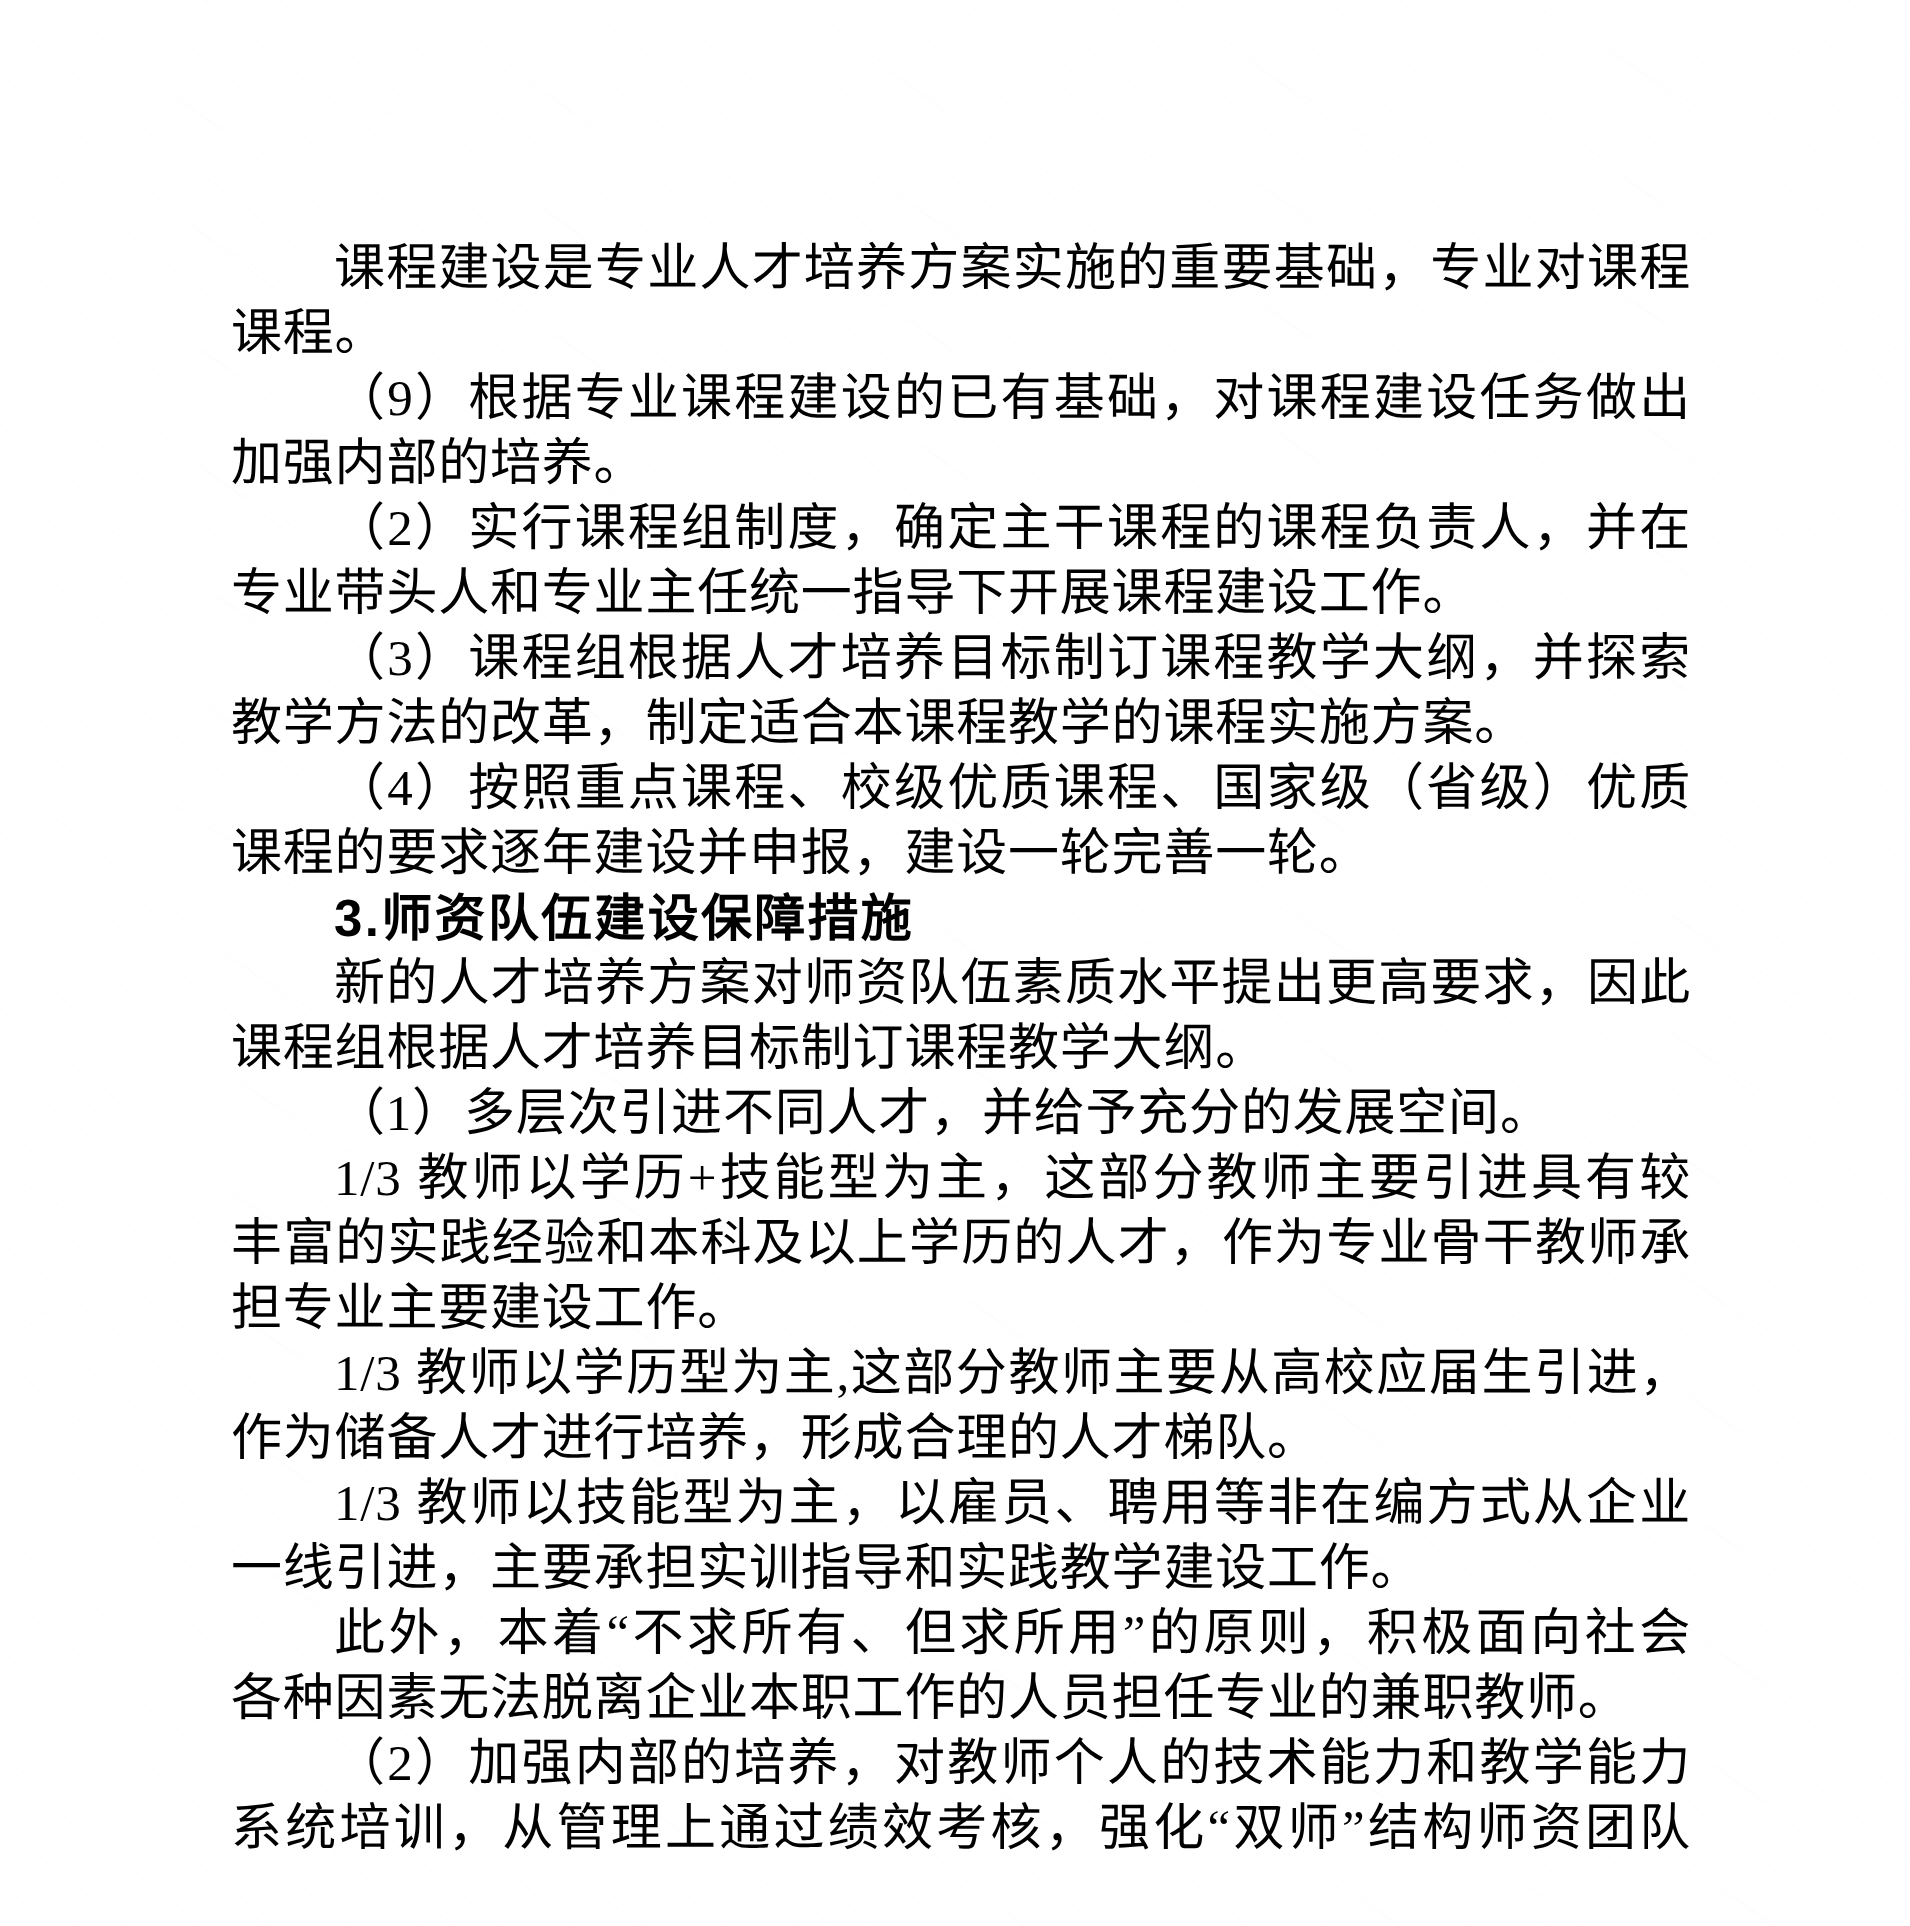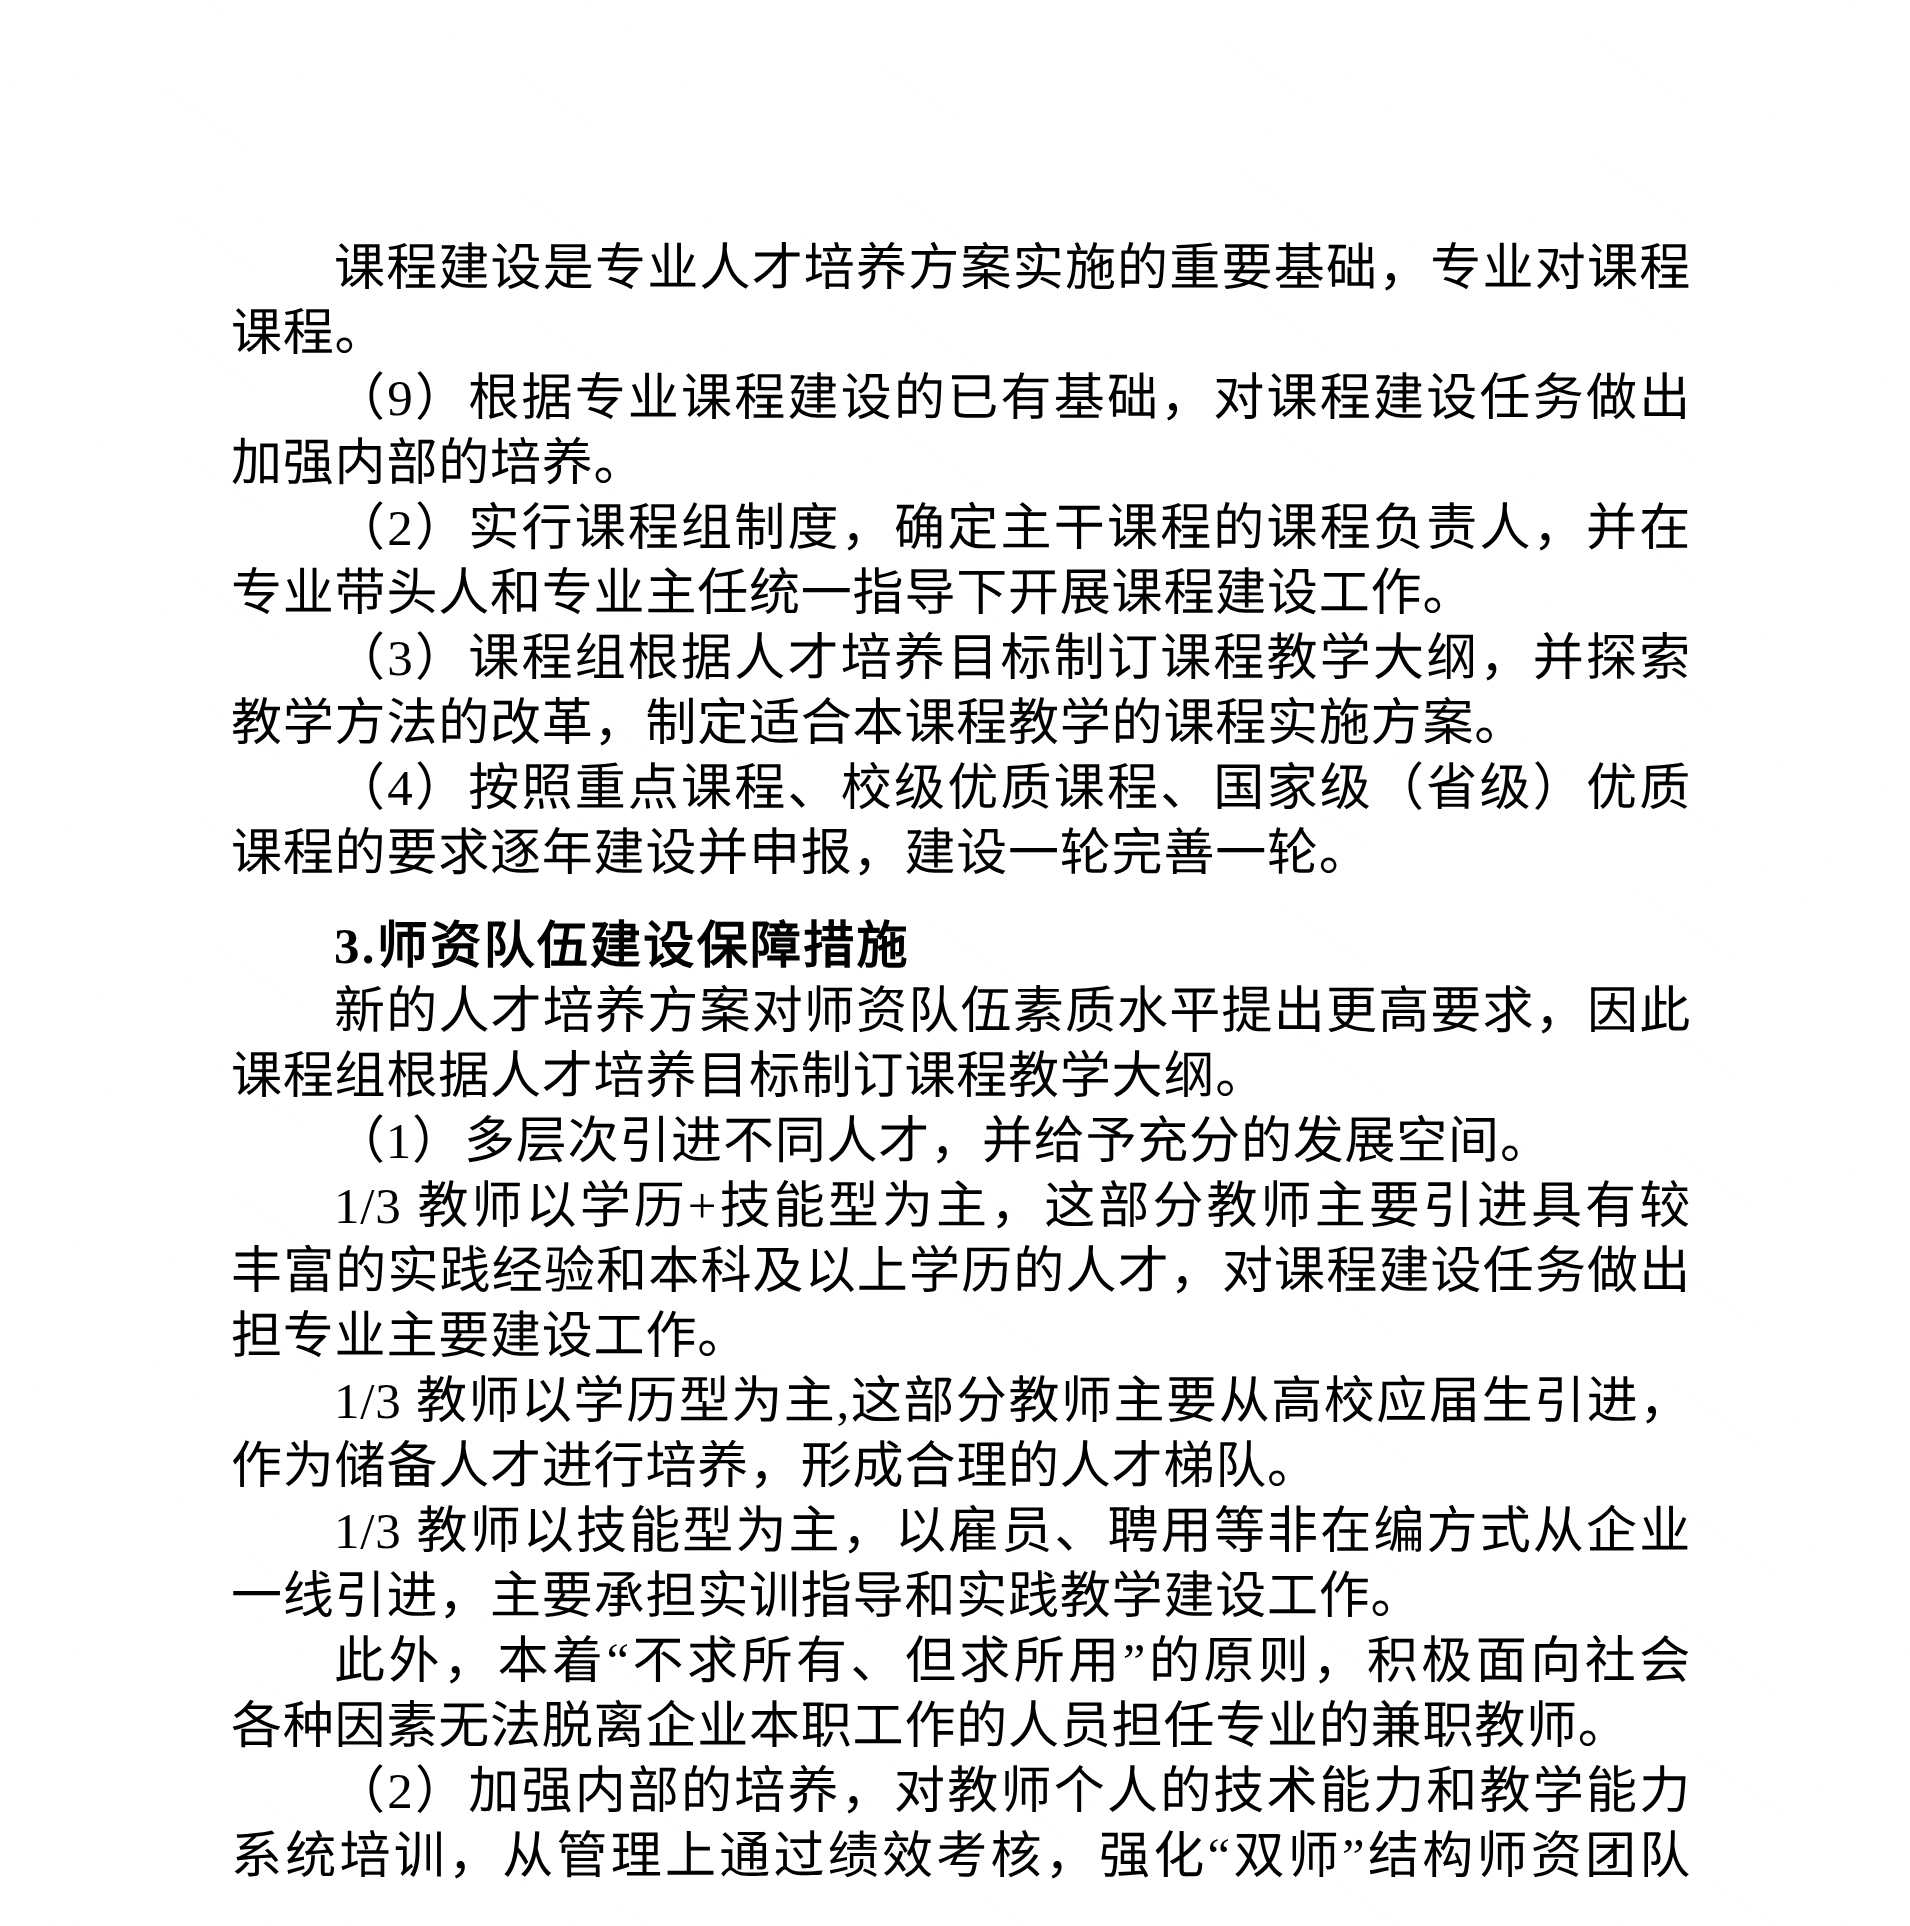--- a/index.html
+++ b/index.html
@@ -36,23 +36,22 @@
     white-space: normal;
     text-align: justify;
     text-align-last: justify;
     text-justify: inter-character;
   }
   .line.indent {
     padding-left: 103px;
   }
   .line.bold {
     font-weight: bold;
-    font-family: Liberation Serif, serif;
+    font-family: Liberation Sans, sans-serif;
     letter-spacing: 2.3px;
-    margin-top: 28px;
   }
 </style>
 </head>
 <body>
 
 <main class="text-block">
     <div class="line indent fill">课程建设是专业人才培养方案实施的重要基础，专业对课程</div>
     <div class="line">课程。</div>
     <div class="line indent fill">（9）根据专业课程建设的已有基础，对课程建设任务做出</div>
     <div class="line">加强内部的培养。</div>
@@ -60,21 +59,21 @@
     <div class="line">专业带头人和专业主任统一指导下开展课程建设工作。</div>
     <div class="line indent fill">（3）课程组根据人才培养目标制订课程教学大纲，并探索</div>
     <div class="line">教学方法的改革，制定适合本课程教学的课程实施方案。</div>
     <div class="line indent fill">（4）按照重点课程、校级优质课程、国家级（省级）优质</div>
     <div class="line">课程的要求逐年建设并申报，建设一轮完善一轮。</div>
     <div class="line indent bold">3.师资队伍建设保障措施</div>
     <div class="line indent fill">新的人才培养方案对师资队伍素质水平提出更高要求，因此</div>
     <div class="line">课程组根据人才培养目标制订课程教学大纲。</div>
     <div class="line indent">（1）多层次引进不同人才，并给予充分的发展空间。</div>
     <div class="line indent fill">1/3 教师以学历+技能型为主，这部分教师主要引进具有较</div>
-    <div class="line fill">丰富的实践经验和本科及以上学历的人才，对课程建设任务做出</div>
+    <div class="line fill">丰富的实践经验和本科及以上学历的人才，作为专业骨干教师承</div>
     <div class="line">担专业主要建设工作。</div>
     <div class="line indent fill">1/3 教师以学历型为主,这部分教师主要从高校应届生引进，</div>
     <div class="line">作为储备人才进行培养，形成合理的人才梯队。</div>
     <div class="line indent fill">1/3 教师以技能型为主，以雇员、聘用等非在编方式从企业</div>
     <div class="line">一线引进，主要承担实训指导和实践教学建设工作。</div>
     <div class="line indent fill">此外，本着“不求所有、但求所用”的原则，积极面向社会</div>
     <div class="line">各种因素无法脱离企业本职工作的人员担任专业的兼职教师。</div>
     <div class="line indent fill">（2）加强内部的培养，对教师个人的技术能力和教学能力</div>
     <div class="line fill">系统培训，从管理上通过绩效考核，强化“双师”结构师资团队</div>
   </main>

